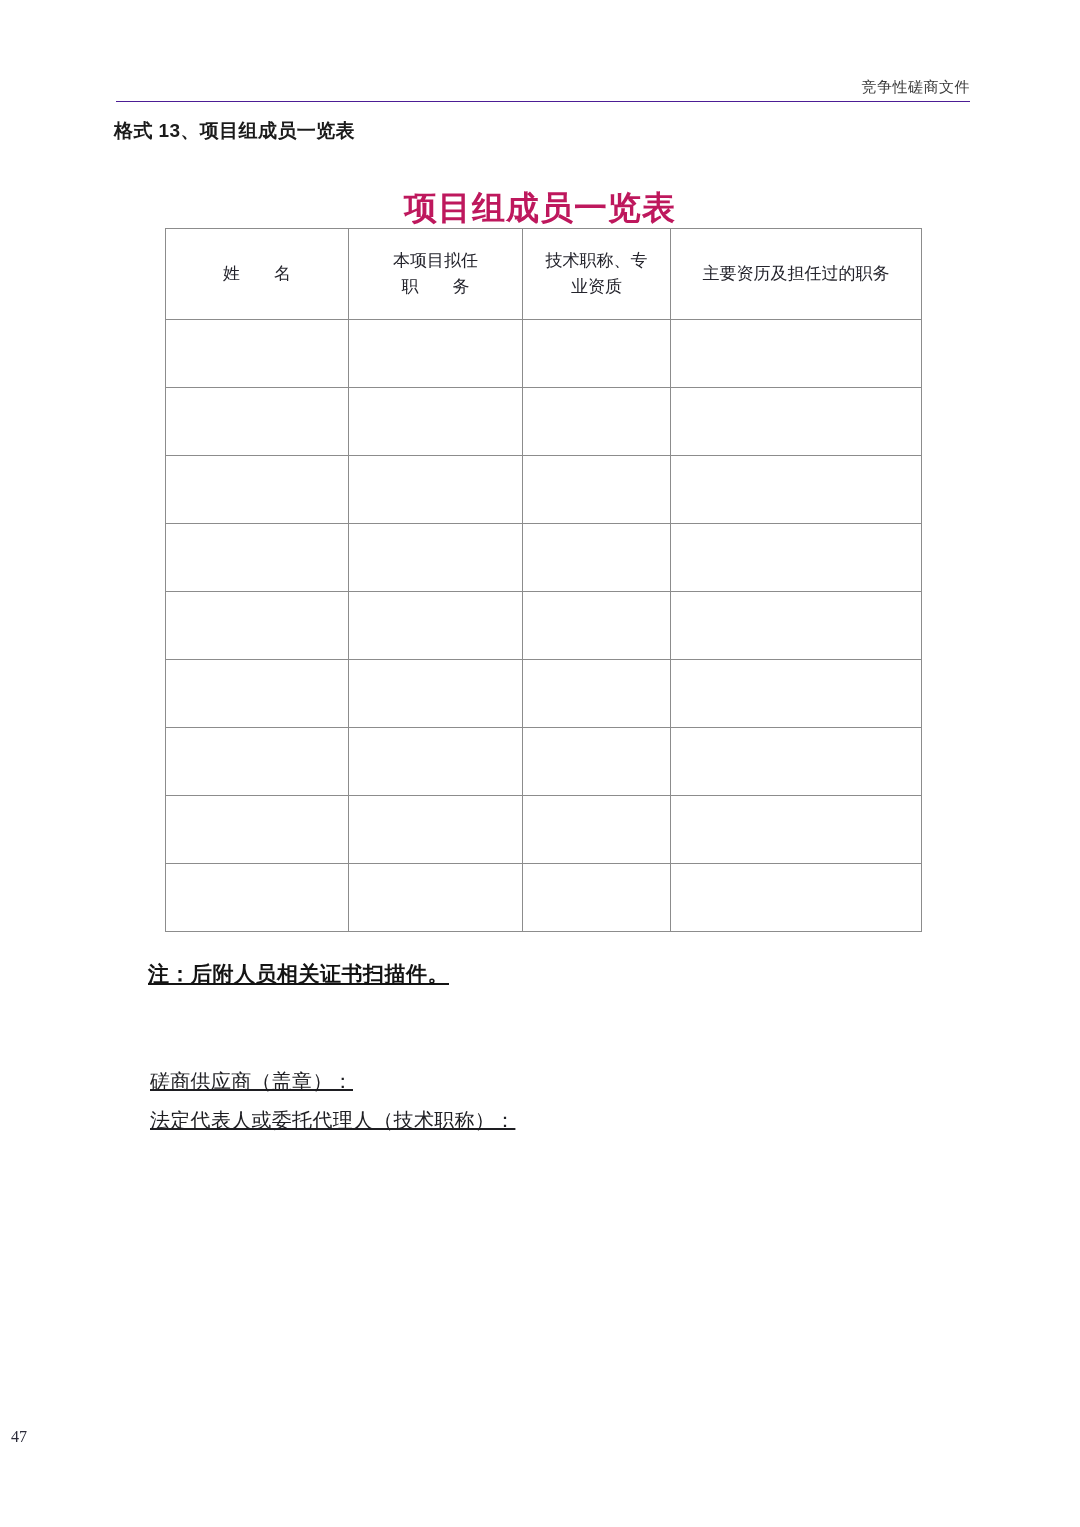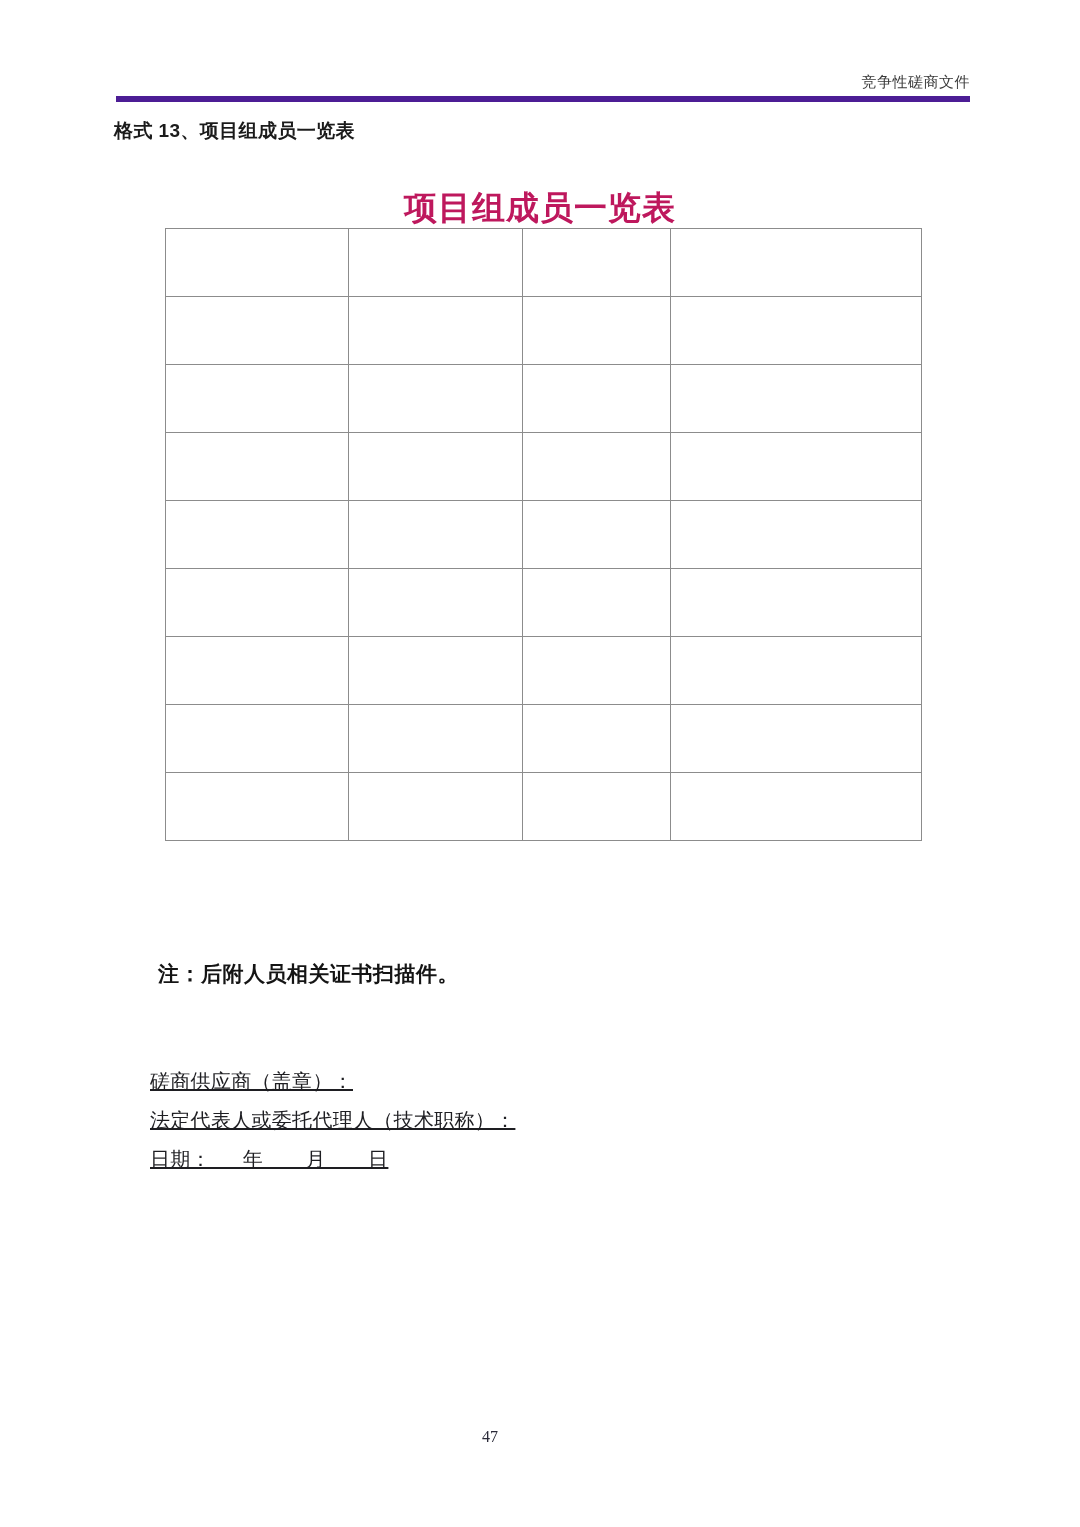--- a/index.html
+++ b/index.html
@@ -24,21 +24,21 @@
     background: #ffffff;
   }
 
   
   .running-header {
     position: absolute;
     left: 116px;
     top: 72px;
     width: 854px;
     height: 30px;
-    border-bottom: 6px solid #4c1d95;
+    border-bottom: 1px solid #4c1d95;
     box-sizing: border-box;
   }
   .running-header-text {
     position: absolute;
     right: 0;
     bottom: 4px;
     font-family: "Liberation Serif", "DejaVu Serif", serif;
     font-size: 15px;
     letter-spacing: 0.5px;
     color: #3a3a3a;
@@ -100,28 +100,29 @@
     line-height: 1.55;
   }
   .body-row td {
     height: 67px;
   }
   .head-line { display: block; }
 
   
   .note {
     position: absolute;
-    left: 158px;
+    left: 148px;
     top: 960px;
     font-family: "Liberation Serif", "DejaVu Serif", serif;
     font-size: 21px;
     font-weight: bold;
     color: #141414;
     letter-spacing: 0.5px;
     white-space: nowrap;
+    text-decoration: underline;
   }
 
   
   .sign-block {
     position: absolute;
     left: 150px;
     top: 1062px;
     font-family: "Liberation Serif", "DejaVu Serif", serif;
     font-size: 20px;
     color: #1e1e22;
@@ -130,24 +131,25 @@
     text-decoration: underline;
   }
   .sign-line { white-space: pre; }
 
   
   .page-number {
     position: absolute;
     left: 0;
     top: 1428px;
     width: 980px;
-    text-align: center;
+    text-align: left;
     font-family: "Liberation Serif", "DejaVu Serif", serif;
     font-size: 16px;
     color: #2a2a38;
+    padding-left: 11px;
   }
 </style>
 </head>
 <body>
 
 <div class="page">
 
   <div class="running-header">
     <span class="running-header-text">竞争性磋商文件</span>
   </div>
@@ -157,20 +159,36 @@
   <div class="doc-title">项目组成员一览表</div>
 
   <table class="member-table">
     <colgroup>
       <col class="col-name">
       <col class="col-role">
       <col class="col-title">
       <col class="col-exp">
     </colgroup>
     <tbody>
+      <tr class="head-row">
+        <td>
+          <span class="head-line">姓　　名</span>
+        </td>
+        <td>
+          <span class="head-line">本项目拟任</span>
+          <span class="head-line">职　　务</span>
+        </td>
+        <td>
+          <span class="head-line">技术职称、专</span>
+          <span class="head-line">业资质</span>
+        </td>
+        <td>
+          <span class="head-line">主要资历及担任过的职务</span>
+        </td>
+      </tr>
 
       <tr class="body-row">
         <td></td>
         <td></td>
         <td></td>
         <td></td>
       </tr>
       <tr class="body-row">
         <td></td>
         <td></td>
@@ -220,18 +238,17 @@
         <td></td>
       </tr>
     </tbody>
   </table>
 
   <div class="note">注：后附人员相关证书扫描件。</div>
 
   <div class="sign-block">
     <div class="sign-line">磋商供应商（盖章）：</div>
     <div class="sign-line">法定代表人或委托代理人（技术职称）：</div>
-    <div class="sign-line">日期：      年        月        日</div>
   </div>
 
   <div class="page-number">47</div>
 
 </div>
 
 </body></html>

